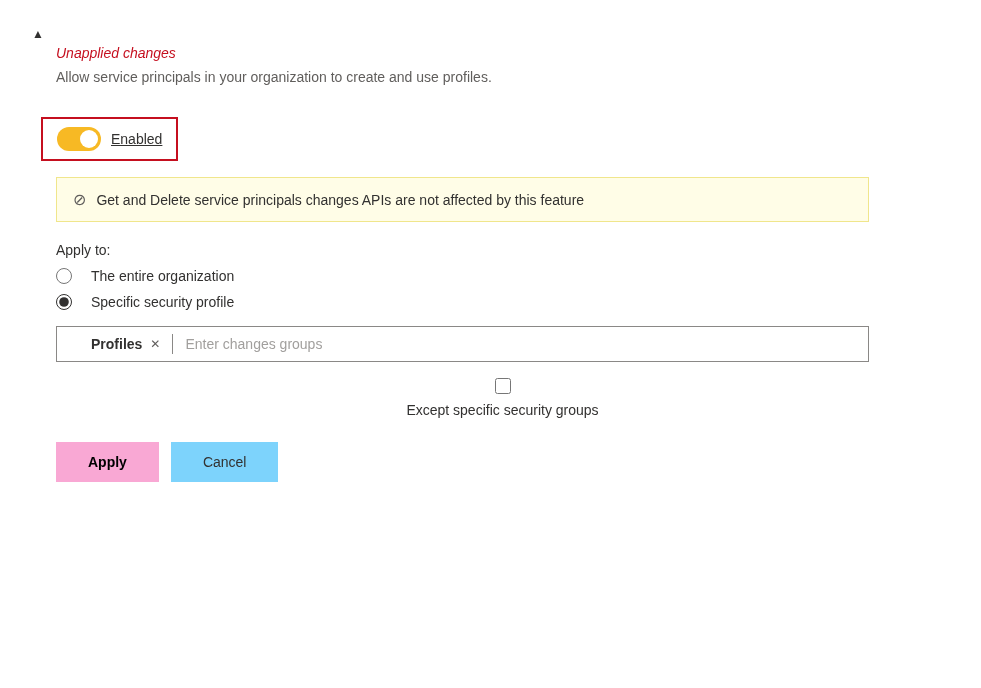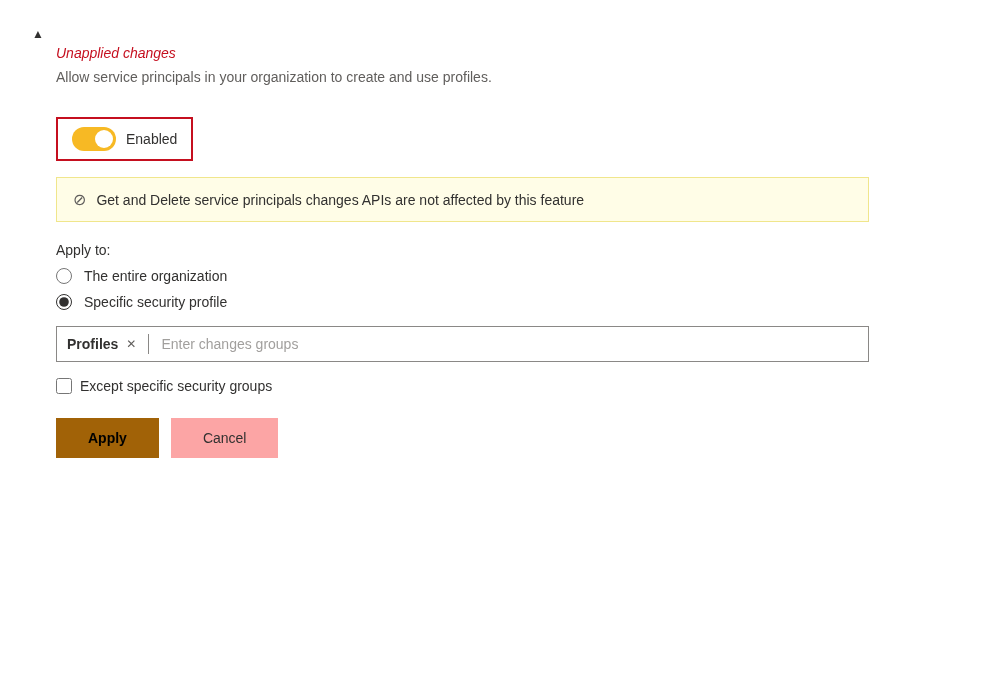--- a/index.html
+++ b/index.html
@@ -124,21 +124,21 @@
     }
 
     .radio-group {
       margin-left: 24px;
       margin-bottom: 16px;
     }
 
     .radio-item {
       display: flex;
       align-items: center;
-      gap: 12px;
+      gap: 19px;
       margin-bottom: 10px;
       cursor: pointer;
     }
 
     .radio-input {
       width: 16px;
       height: 16px;
       accent-color: #323130;
       cursor: pointer;
     }
@@ -160,20 +160,21 @@
       min-height: 36px;
     }
 
     .tag {
       display: flex;
       align-items: flex-end;
       gap: 6px;
       font-size: 14px;
       font-weight: 600;
       color: #323130;
+      margin-left: 24px;
     }
 
     .tag-remove {
       cursor: pointer;
       font-size: 12px;
       color: #605e5c;
       font-weight: 400;
     }
 
     .tag-separator {
@@ -189,53 +190,54 @@
       flex: 1;
     }
 
     .checkbox-item {
       display: flex;
       align-items: center;
       gap: 8px;
       margin-left: 24px;
       margin-bottom: 24px;
       cursor: pointer;
+      flex-direction: column;
     }
 
     .checkbox-input {
       width: 16px;
       height: 16px;
       cursor: pointer;
     }
 
     .checkbox-text {
       font-size: 14px;
       color: #323130;
     }
 
     .button-row {
       display: flex;
       gap: 12px;
       margin-left: 24px;
     }
 
     .btn-apply {
-      background-color: #a16207;
+      background-color: #f9a8d4;
       color: #000000;
       border: none;
       padding: 8px 32px;
       font-size: 14px;
       font-weight: 600;
       cursor: pointer;
       min-width: 100px;
       min-height: 40px;
     }
 
     .btn-cancel {
-      background-color: #fca5a5;
+      background-color: #7dd3fc;
       color: #323130;
       border: none;
       padding: 8px 32px;
       font-size: 14px;
       font-weight: 400;
       cursor: pointer;
       min-width: 100px;
       min-height: 40px;
     }
   </style>
@@ -249,21 +251,21 @@
   <span class="collapse-arrow">▲</span>
 </div>
 
 
 <div class="unapplied-changes">Unapplied changes</div>
 
 
 <div class="section-description">Allow service principals in your organization to create and use profiles.</div>
 
 
-<div style="margin-left: 24px; margin-bottom: 16px; display: inline-flex;">
+<div style="margin-left: 9px; margin-bottom: 16px; display: inline-flex; text-decoration: underline;">
   <div style="border: 2px solid #c50f1f; padding: 8px 14px; display: inline-flex; align-items: center; gap: 10px;">
     <label class="toggle-switch">
       <input type="checkbox" checked="" style="">
       <div class="toggle-track">
         <div class="toggle-thumb"></div>
       </div>
     </label>
     <span class="toggle-label">Enabled</span>
   </div>
 </div>

